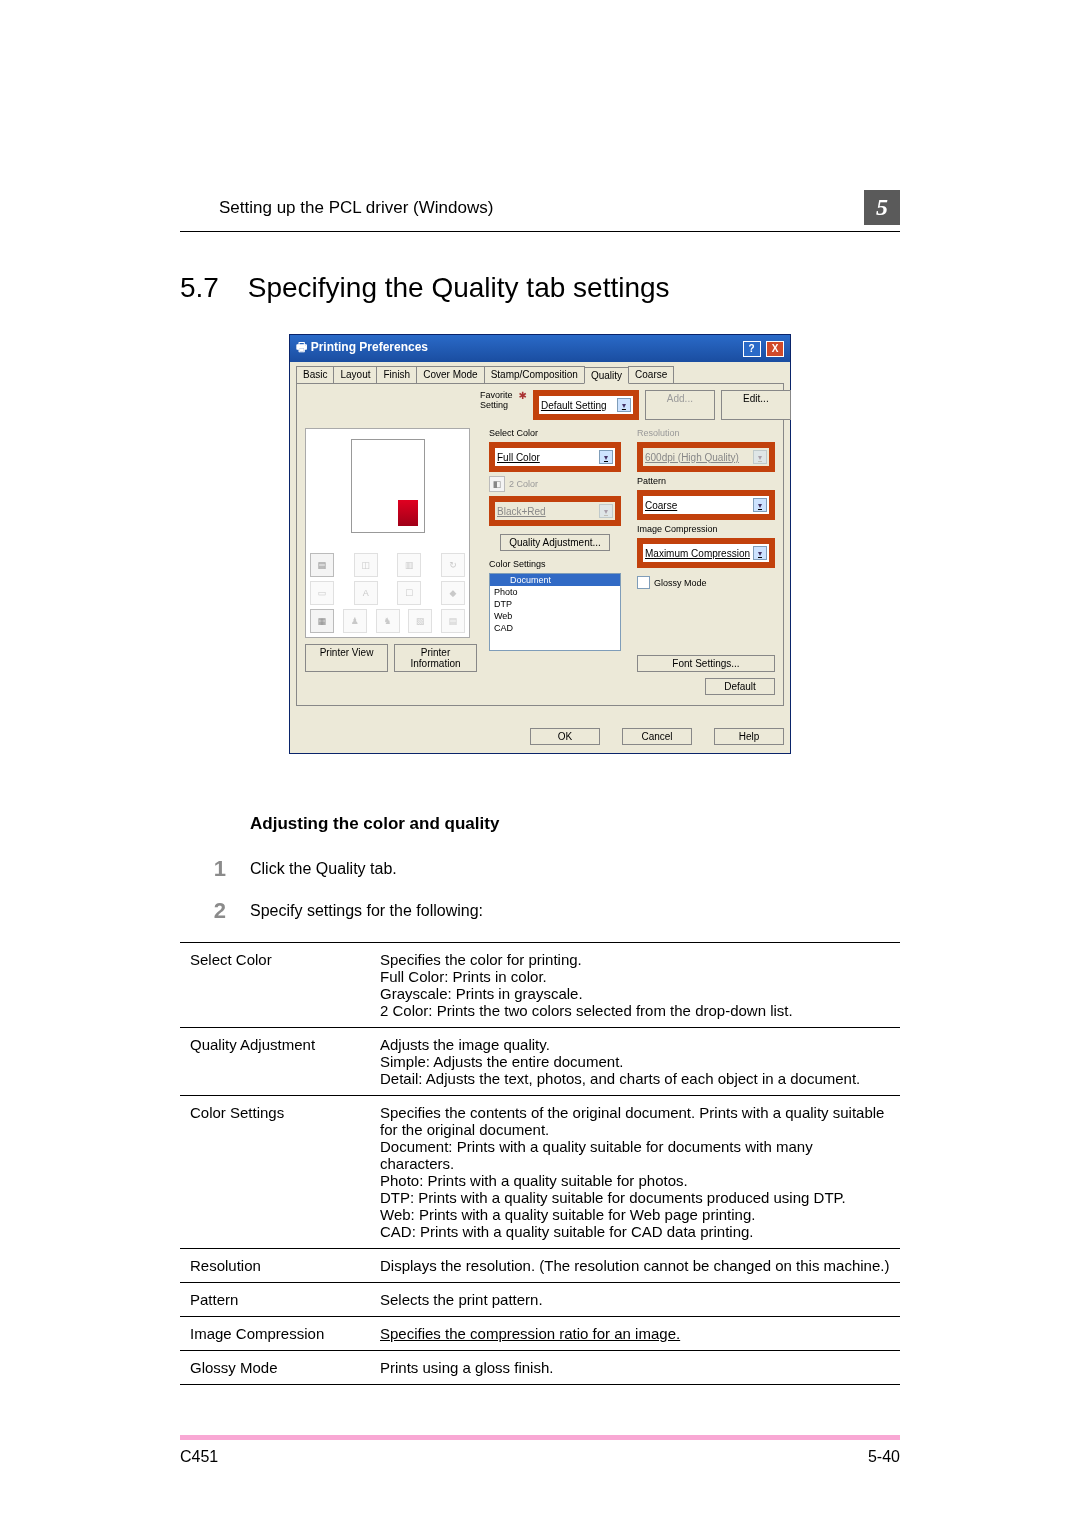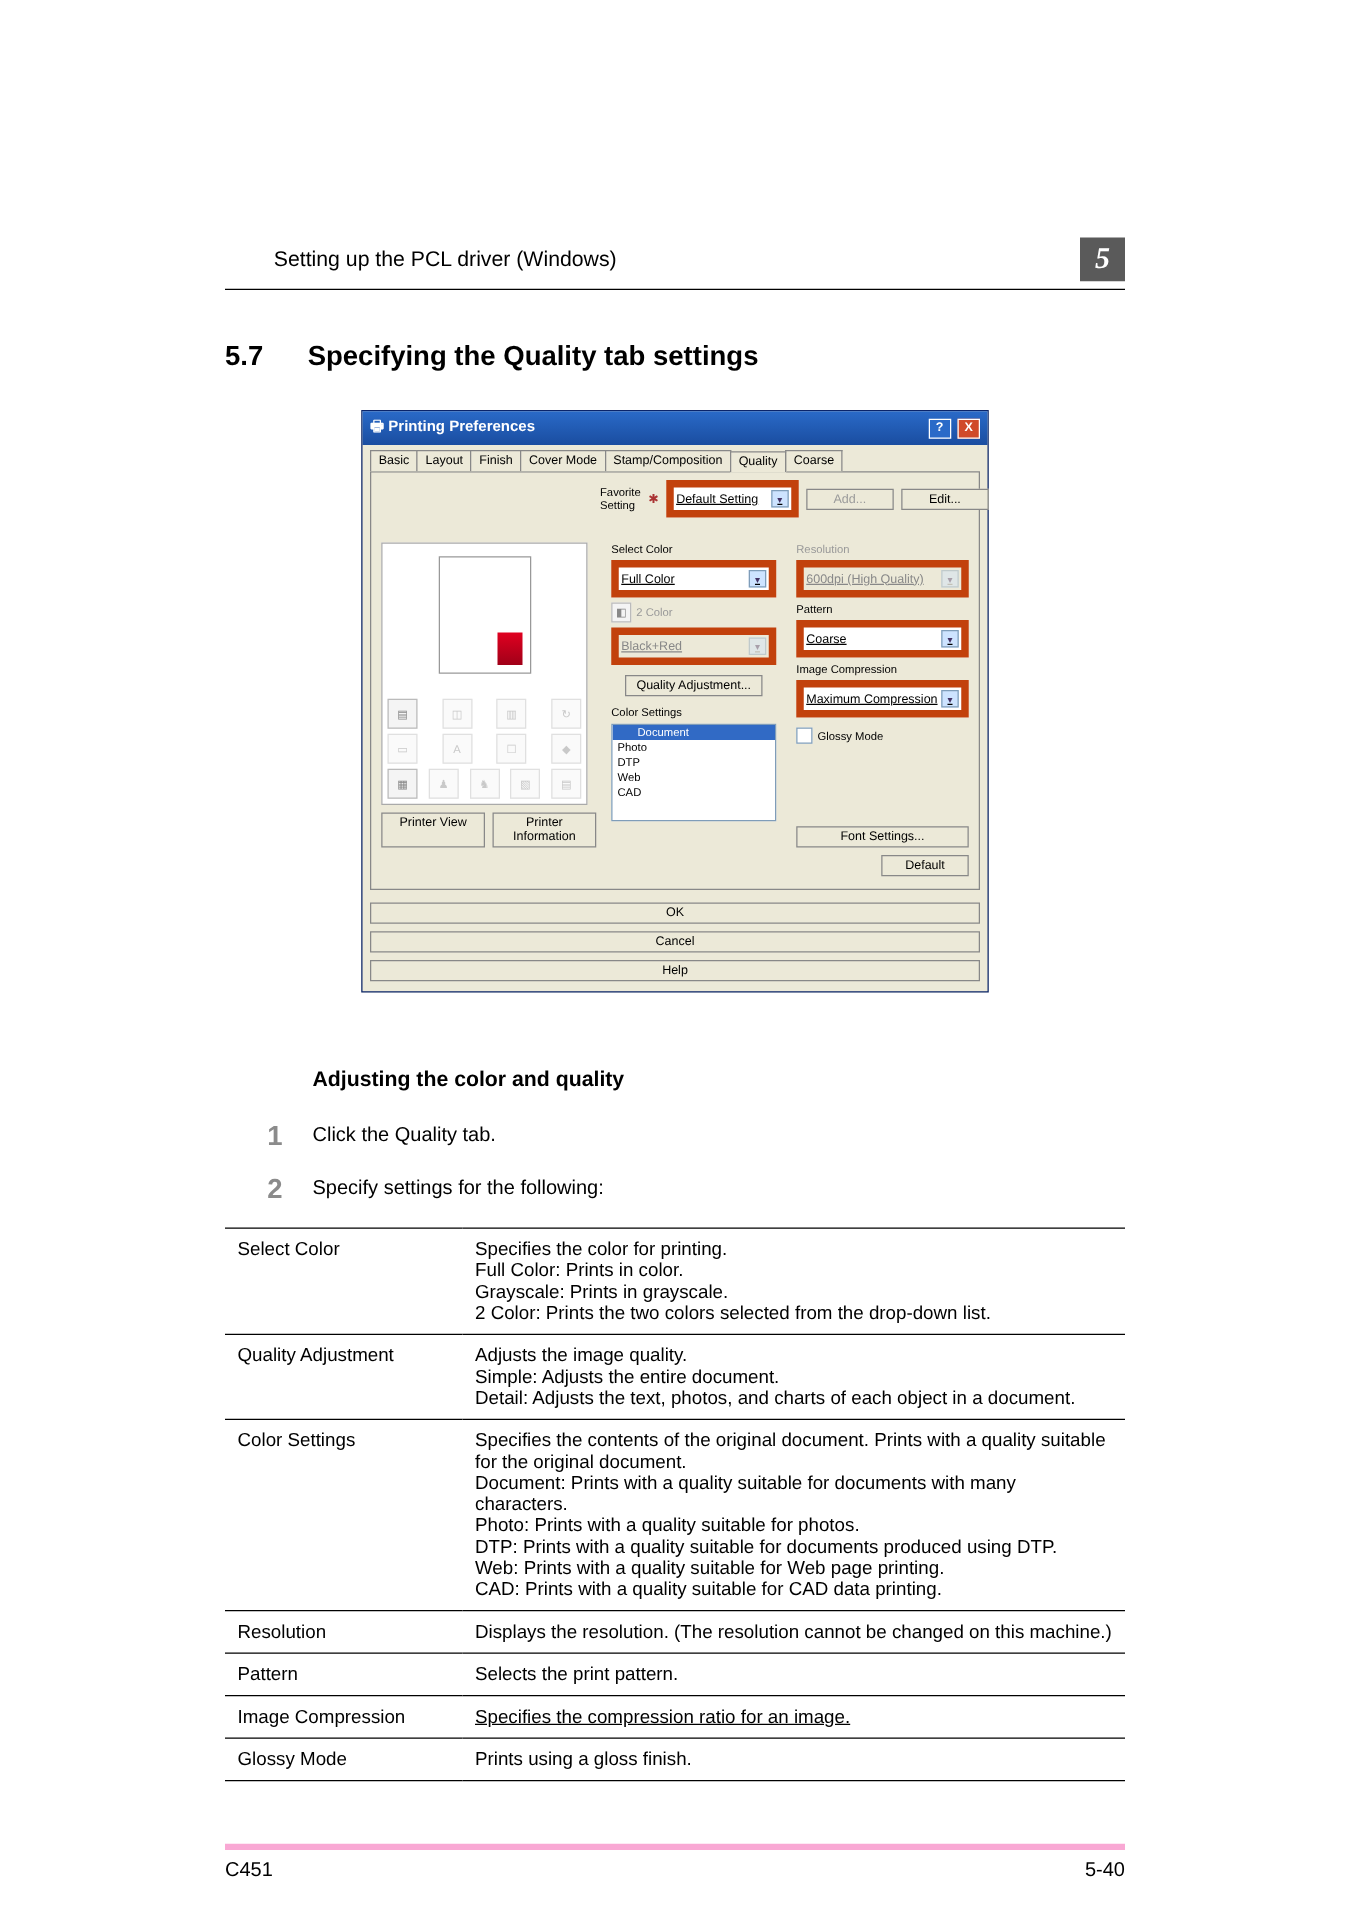--- a/index.html
+++ b/index.html
@@ -31,22 +31,22 @@
   .chapnum-box {
     background: #5a5a5a;
     color: #fff;
     font-weight: bold;
     padding: 4px 12px;
     font-size: 24px;
     font-style: italic;
     font-family: Georgia, serif;
   }
   .section-title {
-    font-weight: bold;
-    font-size: 22px;
+    font-weight: normal;
+    font-size: 28px;
     margin-bottom: 30px;
   }
   .section-num {
     display: inline-block;
     width: 60px;
   }
   .screenshot-wrap {
     display: flex;
     justify-content: center;
     margin-bottom: 60px;
@@ -101,23 +101,22 @@
     top: 1px;
     font-weight: normal;
   }
   .tabpanel {
     border: 1px solid #888;
     background: #ece9d8;
     padding: 6px 8px 10px 8px;
   }
   .fav-row {
     display: flex;
-    align-items: center;
     gap: 6px;
-    margin-bottom: 20px;
+    margin-bottom: 8px;
     padding-left: 175px;
   }
   .combo {
     border: 6px solid #c2410c;
     background: #fff;
     padding: 1px 2px;
     display: inline-flex;
     align-items: center;
     justify-content: space-between;
     min-width: 90px;
@@ -185,21 +184,21 @@
     display:inline-flex;align-items:center;justify-content:center;color:#888;font-size:9px;
   }
   .pv-icon.dim{opacity:.45}
   .pv-foot { display:flex; gap:6px; margin-top:6px; }
   .right-cols { flex:1; display:flex; gap:16px; }
   .col { flex:1; display:flex; flex-direction:column; gap:4px; }
   .lbl { font-size:9px; }
   .chk { display:flex; align-items:center; gap:4px; font-size:9px; }
   .chkbox { width:11px;height:11px;border:1px solid #7f9db9;background:#fff; }
   .dlg-foot {
-    display:flex; justify-content:flex-end; gap:6px; margin-top:10px;flex-direction:column;
+    display:flex; justify-content:flex-end; gap:22px; margin-top:22px;
   }
   .foot-row{ display:flex; justify-content:flex-end; margin-top:6px; }
 
   
   .sub-h {
     font-weight: bold;
     font-size: 17px;
     margin: 0 0 24px 0;
     padding-left: 70px;
   }

